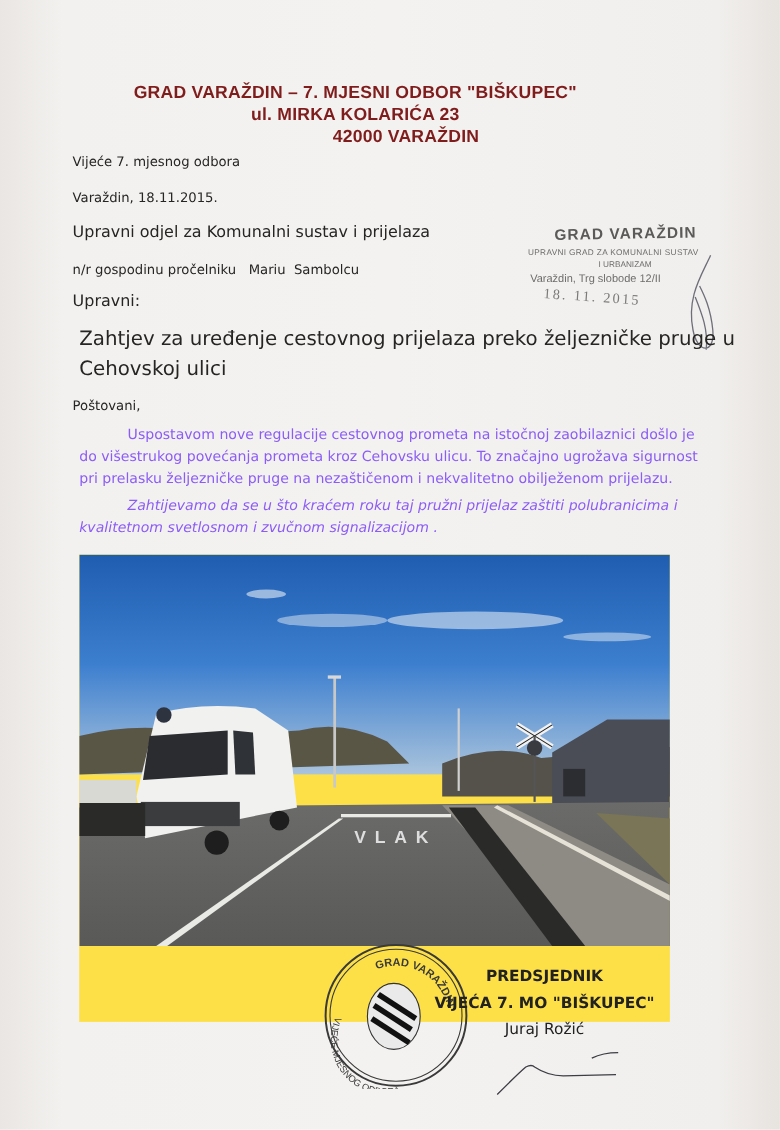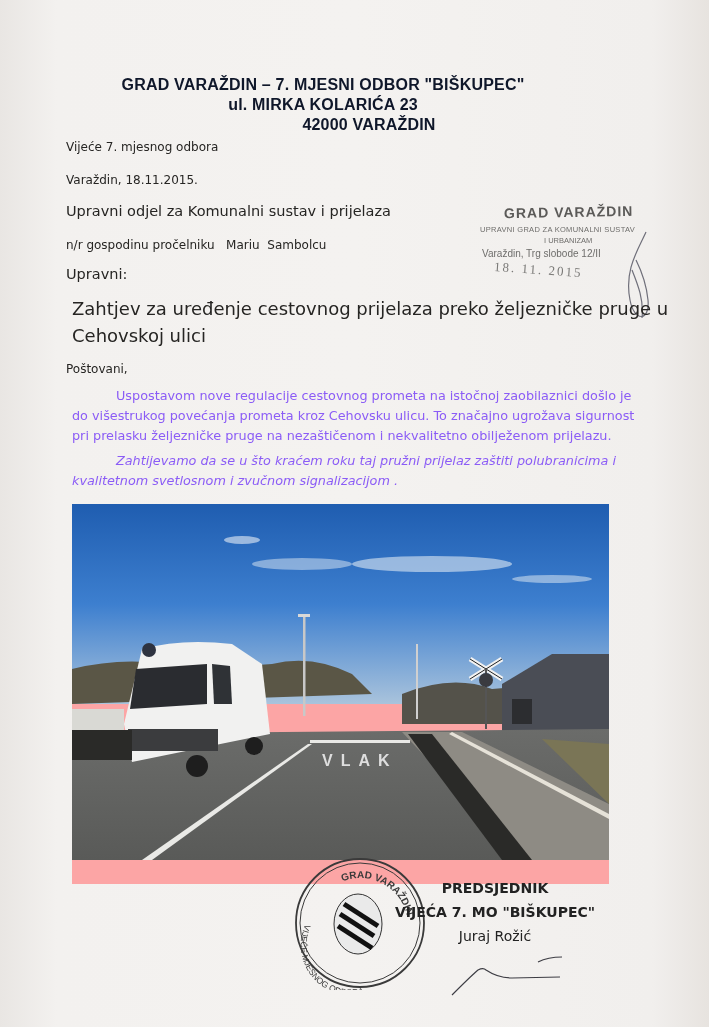--- a/index.html
+++ b/index.html
@@ -4,36 +4,36 @@
 <style>
   html, body { margin: 0; padding: 0; }
   body {
     width: 709px; height: 1027px; overflow: hidden;
     background: linear-gradient(90deg, #e9e6e3 0%, #f3f1ef 8%, #f4f2f0 50%, #f1efed 92%, #e7e3df 100%);
     font-family: "Liberation Sans", sans-serif;
     color: #1e1d1c;
     position: relative;
   }
   .page { position: absolute; inset: 0; }
-  .hdr { position: absolute; left: 0; width: 646px; text-align: center; font-weight: bold; font-size: 16px; letter-spacing: 0.2px; color: #0f172a; font-family: "Liberation Sans", sans-serif; }
+  .hdr { position: absolute; left: 0; width: 646px; text-align: center; font-weight: bold; font-size: 16px; letter-spacing: 0.2px; color: #7f1d1d; font-family: "Liberation Sans", sans-serif; }
   .t { position: absolute; white-space: nowrap; font-family: "DejaVu Sans", sans-serif; color: #262523; }
   .small { font-size: 12px; }
   .mid { font-size: 14.5px; }
   .big { font-size: 18px; }
   .body-text { position: absolute; left: 72px; width: 570px; font-size: 12.8px; line-height: 20px; font-family: "DejaVu Sans", sans-serif; color: #8b5cf6; }
   .indent { text-indent: 44px; }
 
   .stamp-rect { position: absolute; left: 478px; top: 200px; width: 180px; height: 92px; color: #6e6d6b; font-family: "Liberation Sans", sans-serif; }
   .stamp-rect .s1 { position: absolute; left: 26px; top: 4px; font-size: 14px; font-weight: bold; letter-spacing: 1px; color: #5b5a58; transform: rotate(-1deg); }
   .stamp-rect .s2 { position: absolute; left: 2px; top: 25px; font-size: 7.5px; letter-spacing: 0.3px; }
   .stamp-rect .s3 { position: absolute; left: 66px; top: 36px; font-size: 7.5px; }
   .stamp-rect .s4 { position: absolute; left: 4px; top: 48px; font-size: 10px; }
   .stamp-rect .s5 { position: absolute; left: 16px; top: 62px; font-size: 13px; font-family: "Liberation Serif", serif; transform: rotate(4deg); letter-spacing: 2px; color: #7b7a78; }
 
-  .photo { position: absolute; left: 72px; top: 504px; width: 537px; height: 380px; overflow: hidden; background: #fca5a5; }
+  .photo { position: absolute; left: 72px; top: 504px; width: 537px; height: 425px; overflow: hidden; background: #fde047; }
 
   .seal { position: absolute; left: 292px; top: 856px; width: 136px; height: 134px; }
   .sig-block { position: absolute; left: 360px; top: 876px; width: 270px; text-align: center; font-family: "DejaVu Sans", sans-serif; font-weight: bold; font-size: 14px; color: #222; line-height: 24px; }
   .signature { position: absolute; left: 450px; top: 950px; }
 </style>
 </head>
 <body>
 
 <div class="page">
 

